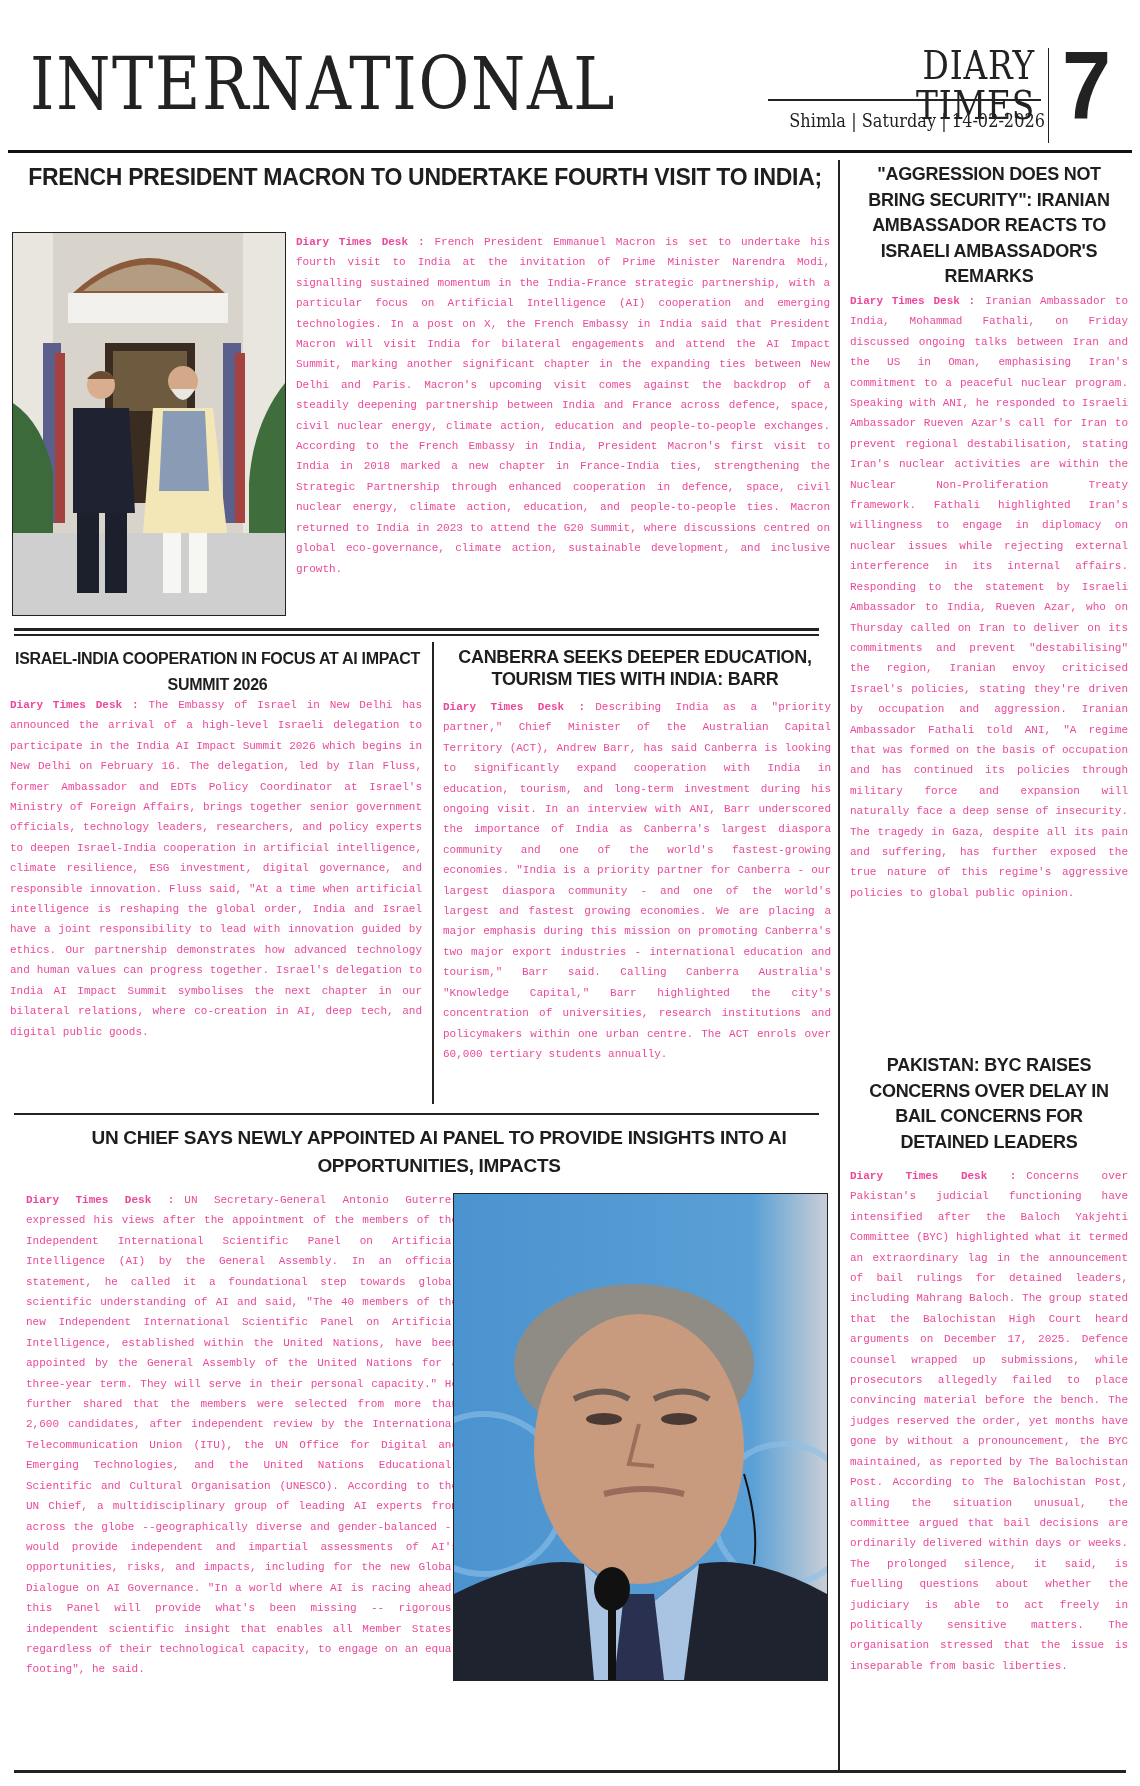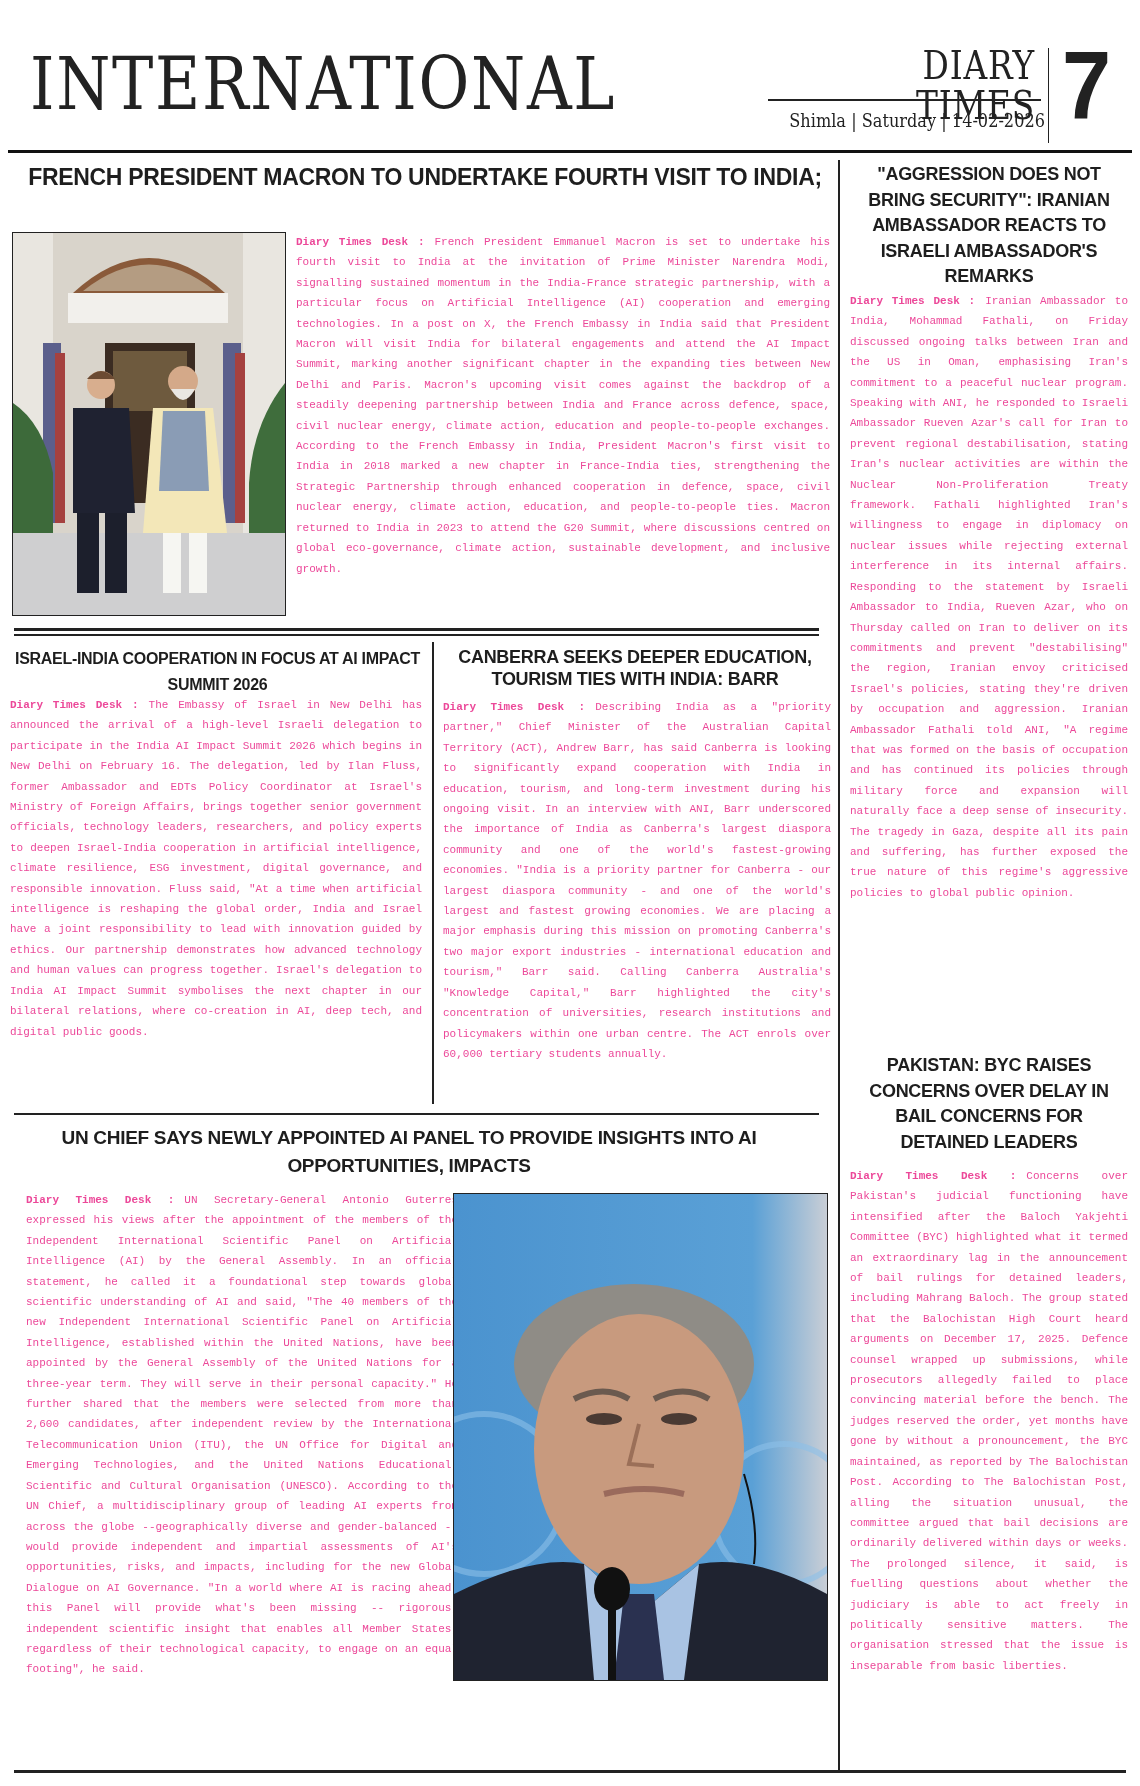--- a/index.html
+++ b/index.html
@@ -97,21 +97,21 @@
 
 <div class="abs vline" style="left:432px; top:642px; height:462px;"></div>
 
 <div class="abs headline" style="left:445px; top:646px; width:380px; font-size:18px; line-height:22px;">CANBERRA SEEKS DEEPER EDUCATION, TOURISM TIES WITH INDIA: BARR</div>
 <div class="abs body" style="left:443px; top:697px; width:388px;">
   <b>Diary Times Desk :</b><span>Describing India as a "priority partner," Chief Minister of the Australian Capital Territory (ACT), Andrew Barr, has said Canberra is looking to significantly expand cooperation with India in education, tourism, and long-term investment during his ongoing visit. In an interview with ANI, Barr underscored the importance of India as Canberra's largest diaspora community and one of the world's fastest-growing economies. "India is a priority partner for Canberra - our largest diaspora community - and one of the world's largest and fastest growing economies. We are placing a major emphasis during this mission on promoting Canberra's two major export industries - international education and tourism," Barr said. Calling Canberra Australia's "Knowledge Capital," Barr highlighted the city's concentration of universities, research institutions and policymakers within one urban centre. The ACT enrols over 60,000 tertiary students annually.</span>
 </div>
 
 <div class="abs hline" style="left:14px; top:1113px; width:805px;"></div>
 
-<div class="abs headline" style="left:24px; top:1124px; width:770px; font-size:19px; line-height:28px;">UN CHIEF SAYS NEWLY APPOINTED AI PANEL TO PROVIDE INSIGHTS INTO AI OPPORTUNITIES, IMPACTS</div>
+<div class="abs headline" style="left:54px; top:1124px; width:770px; font-size:19px; line-height:28px;">UN CHIEF SAYS NEWLY APPOINTED AI PANEL TO PROVIDE INSIGHTS INTO AI OPPORTUNITIES, IMPACTS</div>
 <div class="abs body" style="left:26px; top:1190px; width:432px;">
   <b>Diary Times Desk :</b><span>UN Secretary-General Antonio Guterres expressed his views after the appointment of the members of the Independent International Scientific Panel on Artificial Intelligence (AI) by the General Assembly. In an official statement, he called it a foundational step towards global scientific understanding of AI and said, "The 40 members of the new Independent International Scientific Panel on Artificial Intelligence, established within the United Nations, have been appointed by the General Assembly of the United Nations for a three-year term. They will serve in their personal capacity." He further shared that the members were selected from more than 2,600 candidates, after independent review by the International Telecommunication Union (ITU), the UN Office for Digital and Emerging Technologies, and the United Nations Educational, Scientific and Cultural Organisation (UNESCO). According to the UN Chief, a multidisciplinary group of leading AI experts from across the globe --geographically diverse and gender-balanced --would provide independent and impartial assessments of AI's opportunities, risks, and impacts, including for the new Global Dialogue on AI Governance. "In a world where AI is racing ahead, this Panel will provide what's been missing -- rigorous, independent scientific insight that enables all Member States, regardless of their technological capacity, to engage on an equal footing", he said.</span>
 </div>
 <div class="abs photo" style="left:453px; top:1193px; width:373px; height:486px;">
   <svg width="373" height="486" viewBox="0 0 373 486">
     <defs>
       <linearGradient id="bg" x1="0" y1="0" x2="1" y2="0">
         <stop offset="0" stop-color="#4b93cf"></stop>
         <stop offset="0.8" stop-color="#5aa0d6"></stop>
         <stop offset="1" stop-color="#c9ced6"></stop>

